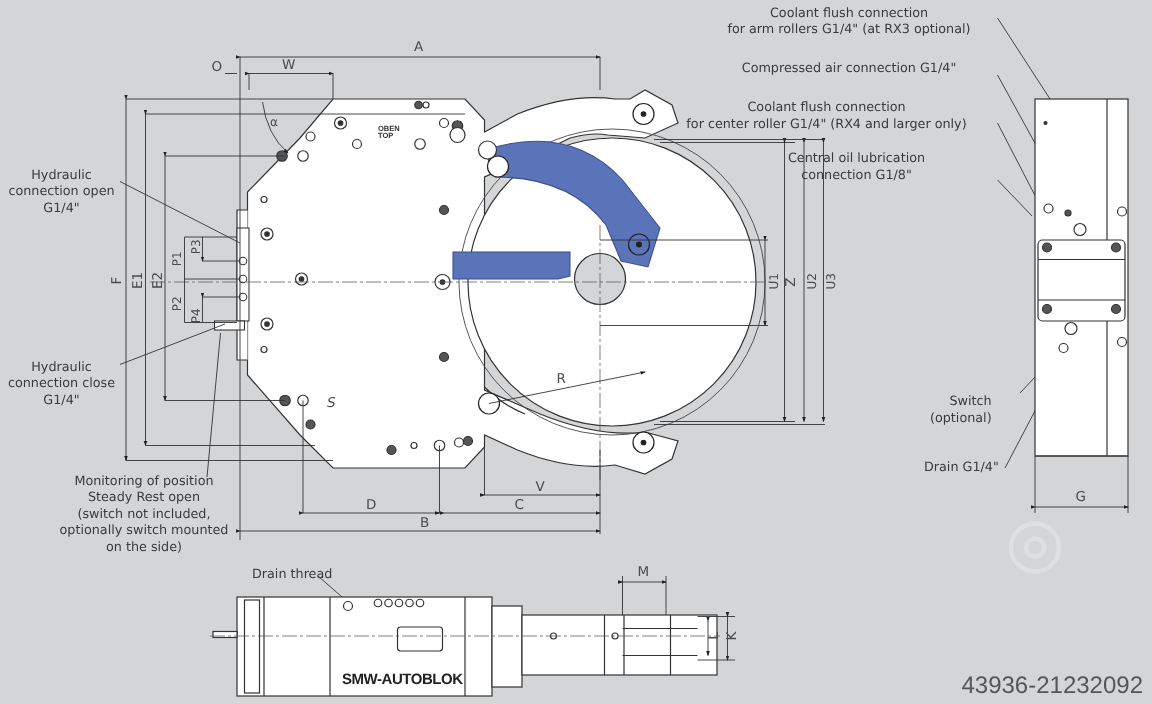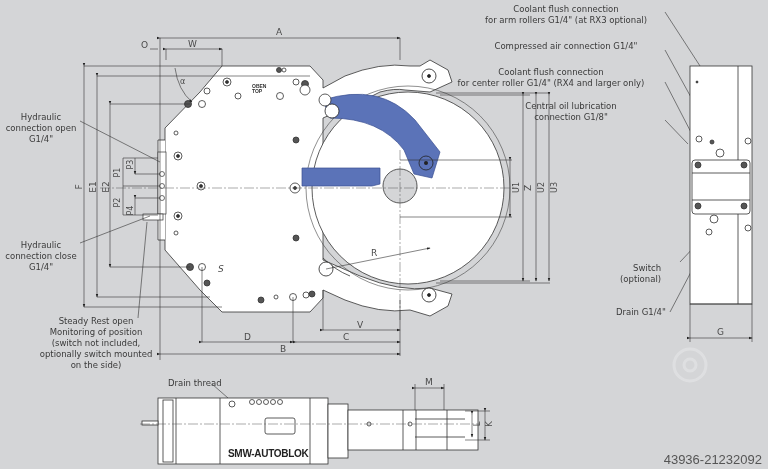--- a/index.html
+++ b/index.html
@@ -30,21 +30,21 @@
     font-family: "DejaVu Sans", sans-serif;
     font-size: 9px;
     color: #4a4a4a;
     transform: rotate(-90deg);
     transform-origin: center;
   }
   .ref {
     position: absolute;
     right: 6px; bottom: 2px;
     font-family: "Liberation Sans", sans-serif;
-    font-size: 13px;
+    font-size: 16px;
     color: #555;
   }
   .brand {
     position: absolute;
     font-family: "Liberation Sans", sans-serif;
     font-weight: bold;
     font-size: 10px;
     color: #222;
     letter-spacing: -0.3px;
   }
@@ -290,22 +290,22 @@
   <div>G1/4"</div>
 </div>
 
 <div class="lbl r" style="left:4px; top:240px; width:74px;">
   <div>Hydraulic</div>
   <div>connection close</div>
   <div>G1/4"</div>
 </div>
 
 <div class="lbl r" style="left:30px; top:316px; width:132px;">
+  <div>Monitoring of position</div>
   <div>Steady Rest open</div>
-  <div>Monitoring of position</div>
   <div>(switch not included,</div>
   <div>optionally switch mounted</div>
   <div>on the side)</div>
 </div>
 
 <div class="lbl r" style="left:470px; top:4px; width:192px;">
   <div>Coolant flush connection</div>
   <div>for arm rollers G1/4" (at RX3 optional)</div>
 </div>
 

